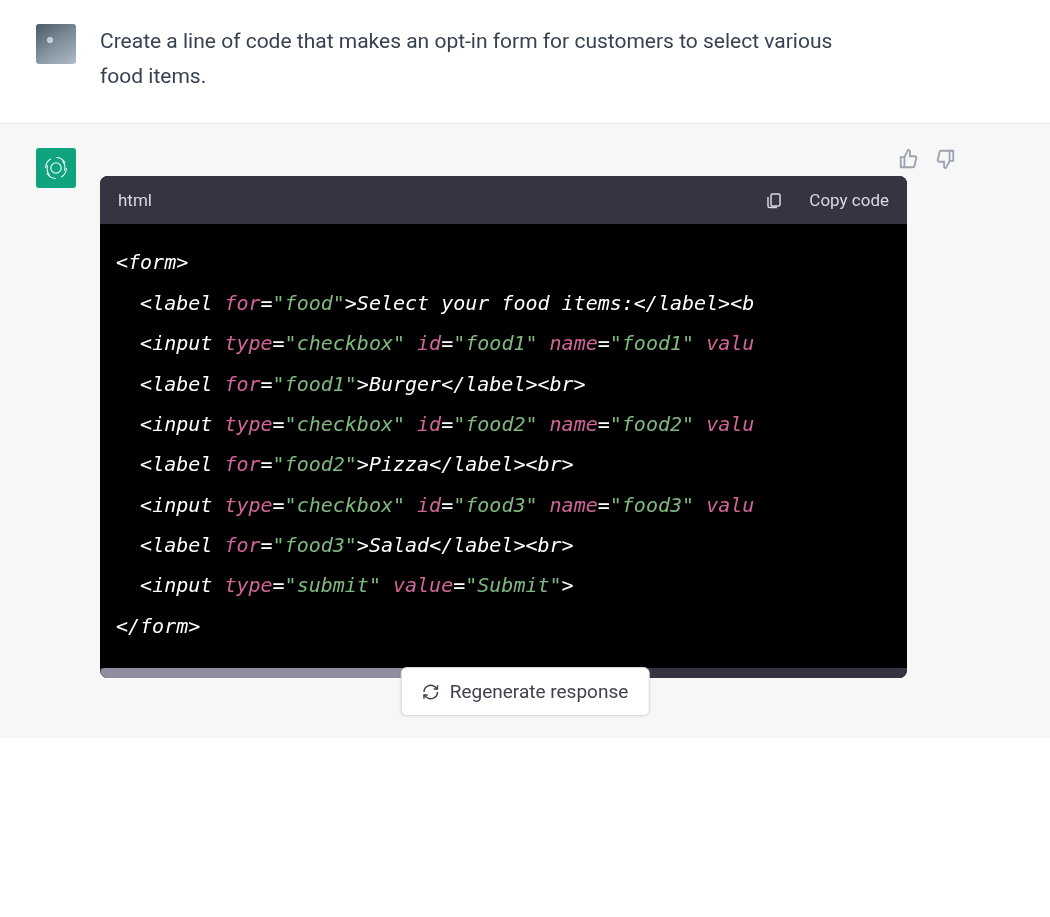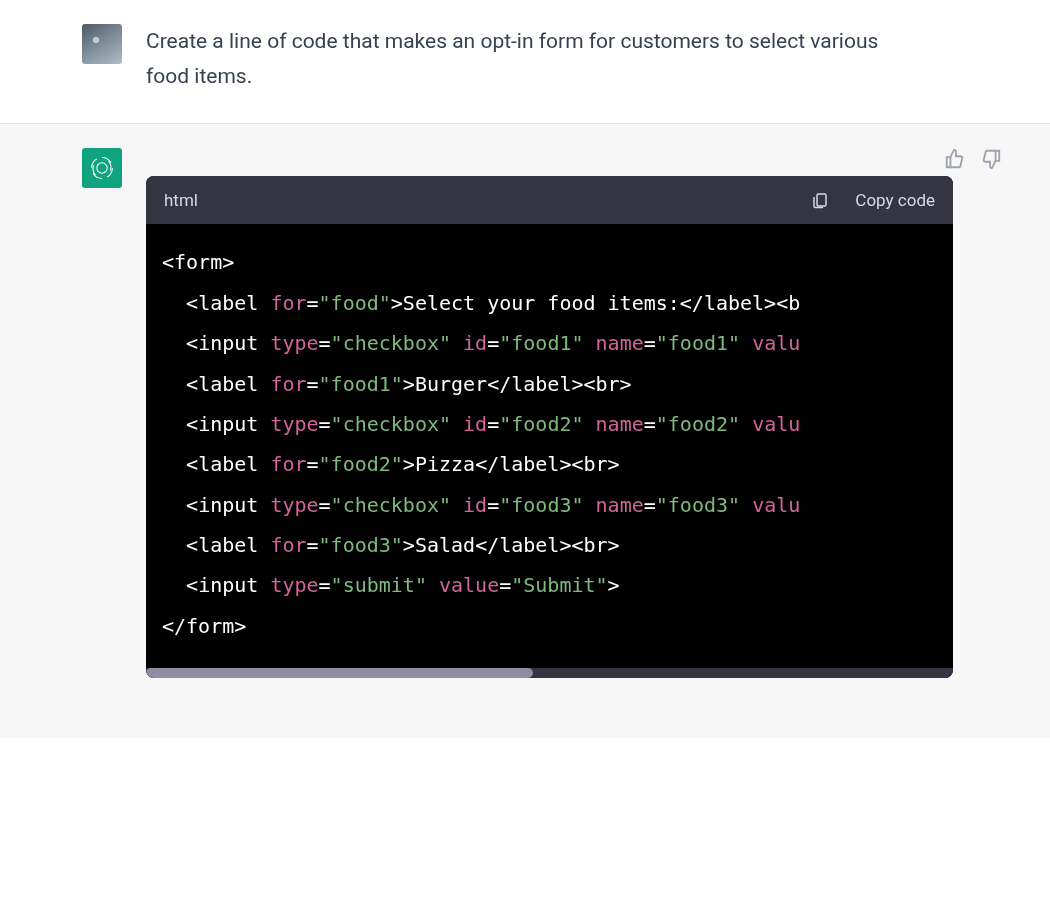--- a/index.html
+++ b/index.html
@@ -6,21 +6,21 @@
   body {
     font-family: -apple-system, BlinkMacSystemFont, "Segoe UI", Roboto, Helvetica, Arial, sans-serif;
     background: #ffffff;
     color: #374151;
     width: 1050px;
     height: 917px;
     overflow: hidden;
   }
   .message-row {
     display: flex;
-    padding: 24px 20px 30px 82px;
+    padding: 24px 20px 30px 36px;
     border-bottom: 1px solid #e5e5e5;
   }
   .message-row.assistant {
     background: #f7f7f8;
     border-bottom: none;
     padding-bottom: 60px;
     position: relative;
   }
   .avatar {
     width: 40px;
@@ -91,20 +91,21 @@
   .copy-btn svg { width:18px; height:18px; }
   .code-content {
     padding: 18px 16px 22px 16px;
     font-family: "Menlo", "Consolas", monospace;
     font-size: 20px;
     line-height: 2.02;
     color: #ffffff;
     overflow-x: hidden;
     white-space: pre;
     position: relative;
+    font-style: italic;
   }
   .code-content .line { display:block; }
   .tag    { color: #ffffff; }
   .attr   { color: #d2649a; }
   .attrEq { color: #ffffff; }
   .val    { color: #7fb97f; }
   .txt    { color: #ffffff; }
   .scroll-track{
     height:10px;
     background:#343541;
@@ -186,13 +187,22 @@
       </svg>
     </span>
     <span class="fb">
       <svg viewBox="0 0 24 24" fill="none" stroke="currentColor" stroke-width="2">
         <path d="M17 14V3h4v11h-4z"></path>
         <path d="M17 14l-4 8a2 2 0 0 1-2-2v-5H6a2 2 0 0 1-2-2l2-8a2 2 0 0 1 2-2h9"></path>
       </svg>
     </span>
   </div>
 
+  <div class="regen">
+    <svg viewBox="0 0 24 24" fill="none" stroke="currentColor" stroke-width="2">
+      <path d="M3 12a9 9 0 0 1 15-6.7L21 8"></path>
+      <path d="M21 3v5h-5"></path>
+      <path d="M21 12a9 9 0 0 1-15 6.7L3 16"></path>
+      <path d="M3 21v-5h5"></path>
+    </svg>
+    <span>Regenerate response</span>
+  </div>
 </div>
 
 </body></html>

